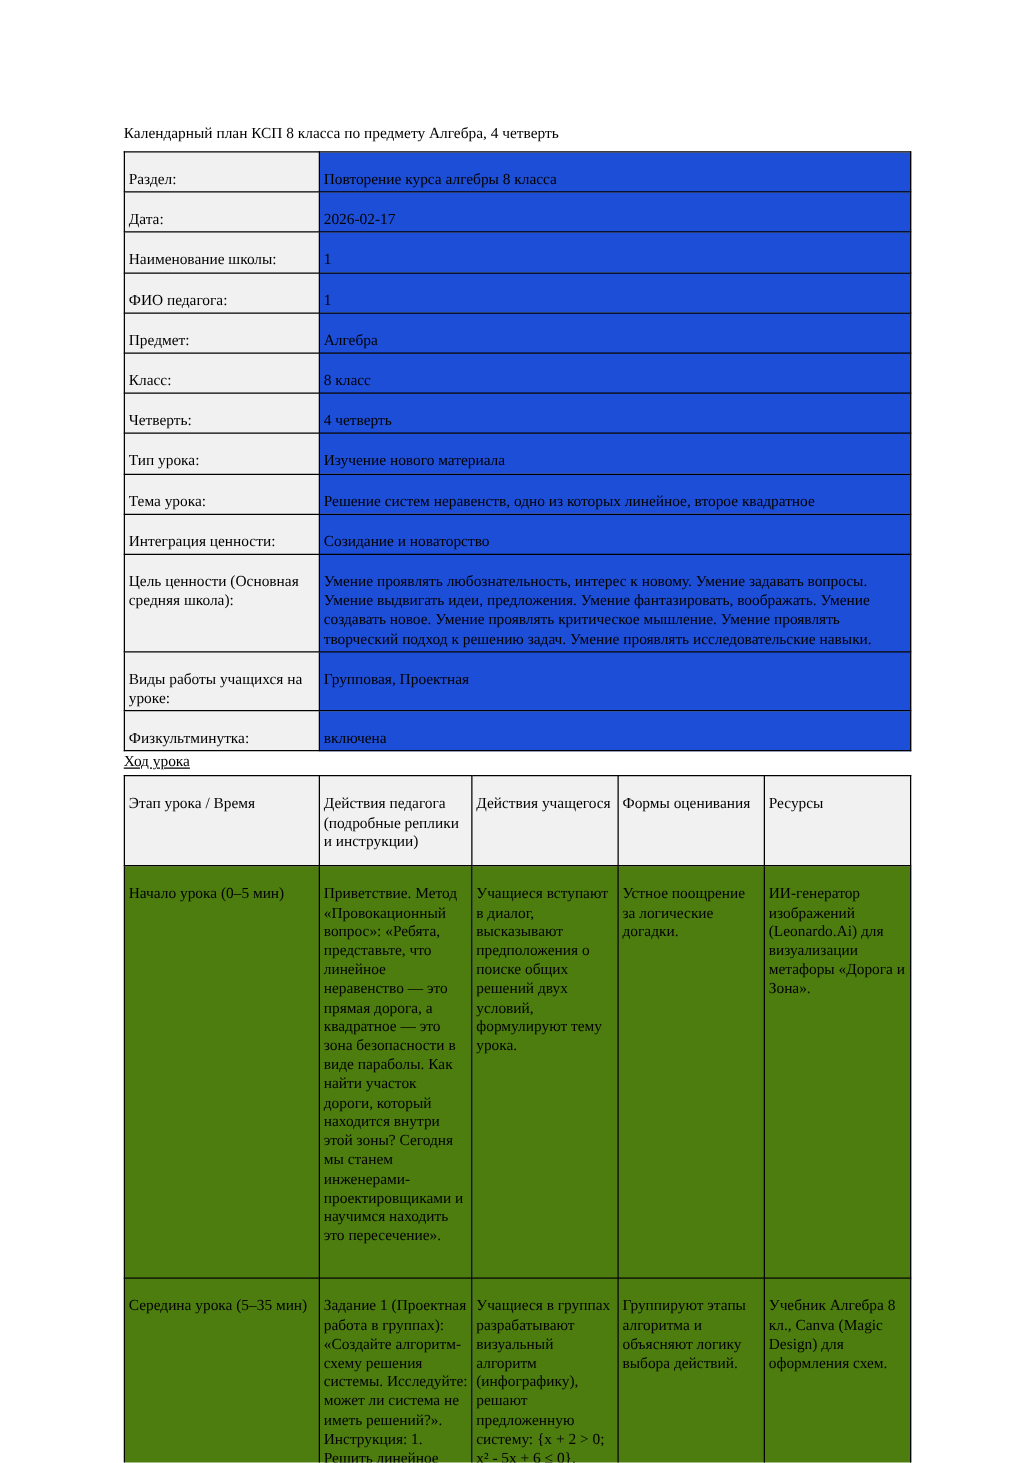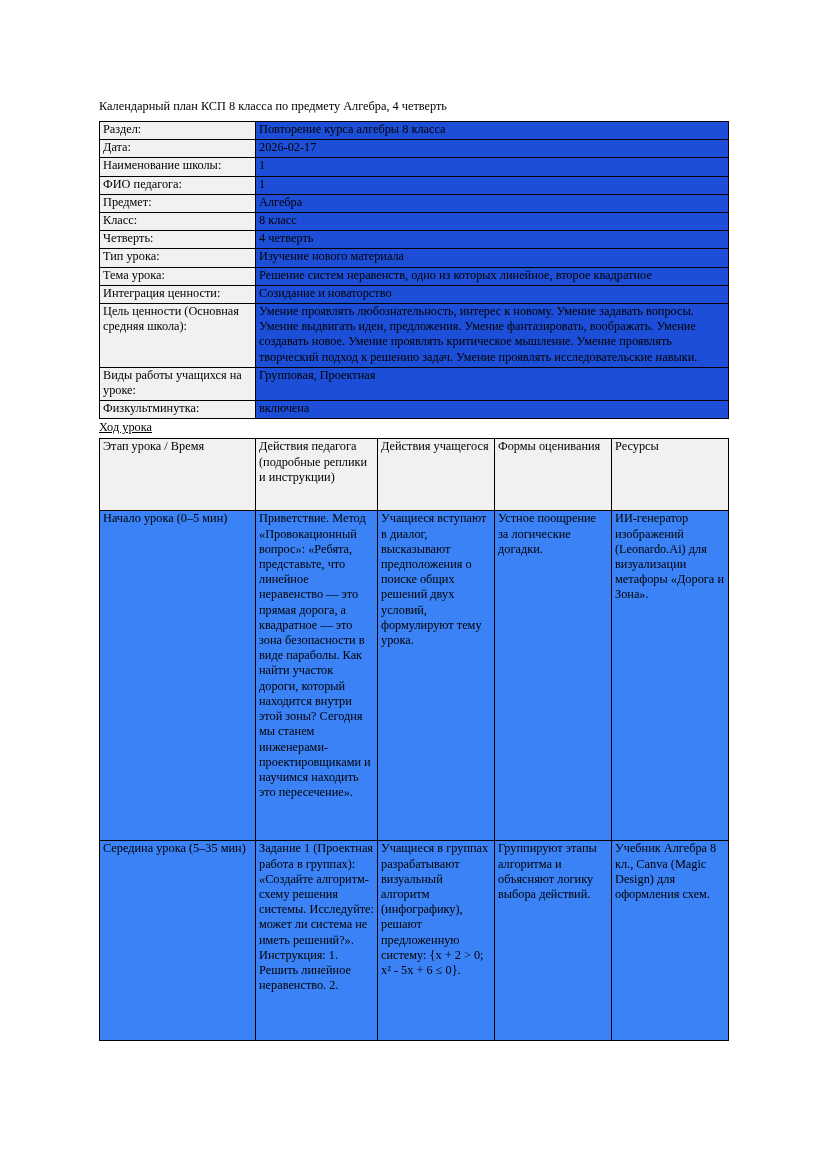--- a/index.html
+++ b/index.html
@@ -43,21 +43,21 @@
   table.doc-table {
     border-collapse: collapse;
     width: 629px;
     table-layout: fixed;
     border: 1.1px solid #000;
   }
   table.doc-table td,
   table.doc-table th {
     border: 1.1px solid #000;
     vertical-align: top;
-    padding: 0 3px 2px 3px;
+    padding: 14px 3px 2px 3px;
     font-size: 12.3px;
     line-height: 15.2px;
     font-weight: normal;
     text-align: left;
     word-wrap: break-word;
     overflow-wrap: break-word;
   }
 
   
   .info-table col.c-label { width: 156px; }
@@ -73,21 +73,21 @@
   .flow-table col.c1 { width: 156px; }
   .flow-table col.c2 { width: 122px; }
   .flow-table col.c3 { width: 117px; }
   .flow-table col.c4 { width: 117px; }
   .flow-table col.c5 { width: 117px; }
   .flow-table thead td {
     background: #f1f1f1;
     height: 72px;
   }
   .flow-table tbody td {
-    background: #3b82f6;
+    background: #4d7c0f;
   }
   .row-tall-1 td { height: 330px; }
   .row-tall-2 td { height: 200px; }
 </style>
 </head>
 <body>
 
 <div class="page">
   <div class="content">
 

